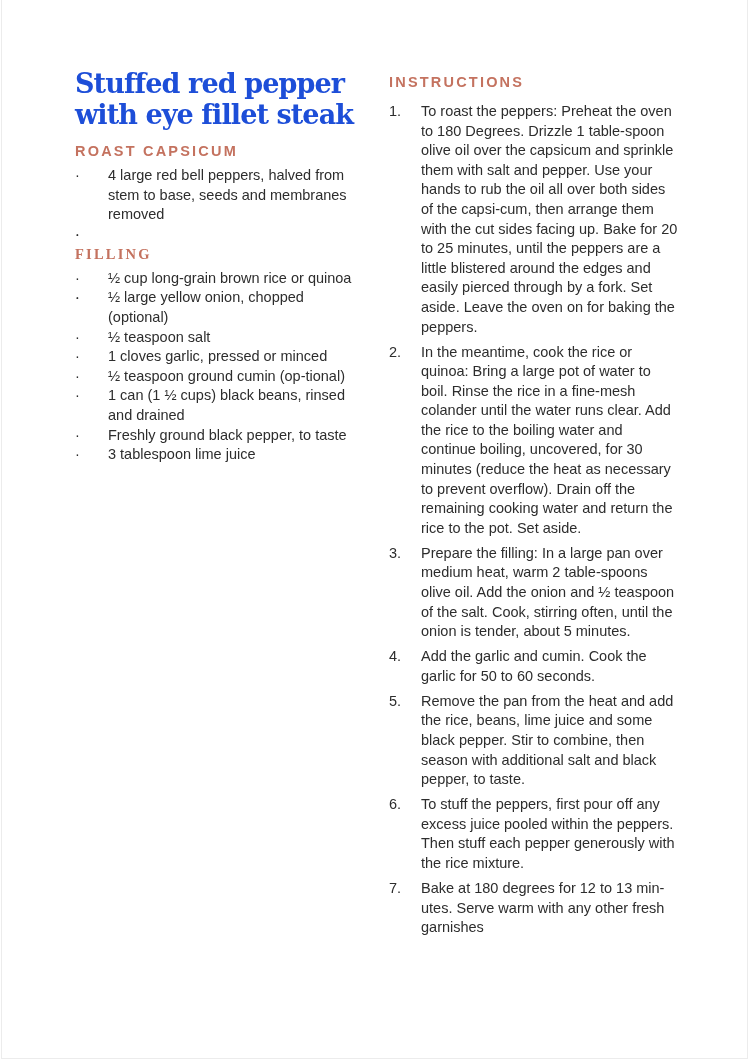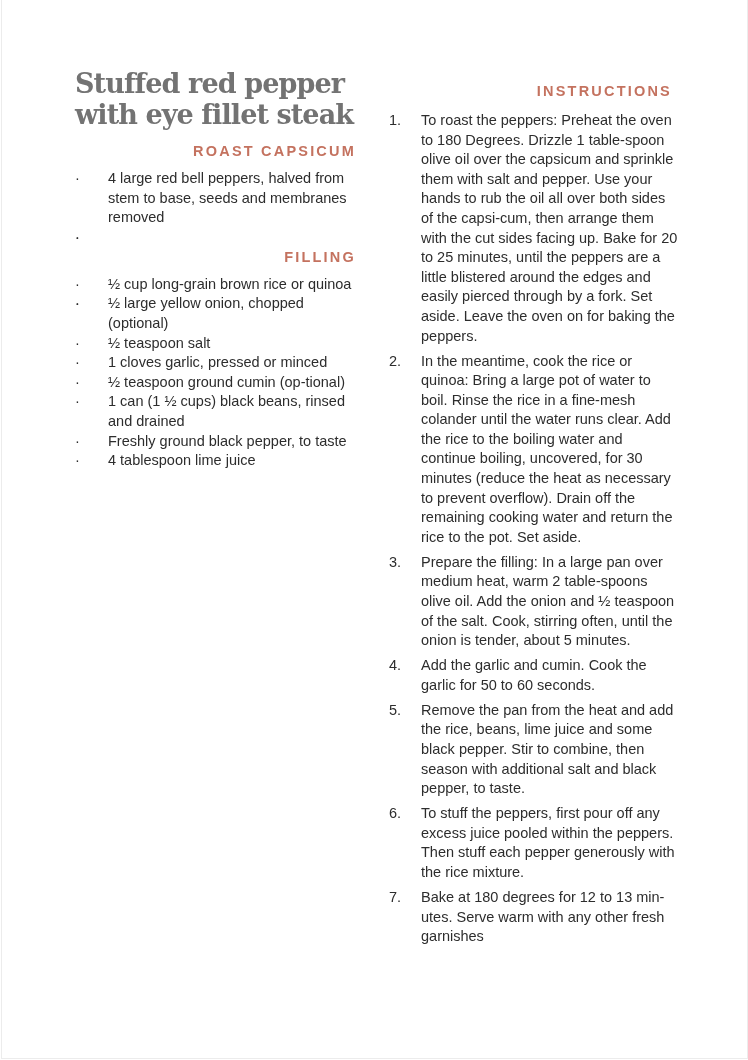--- a/index.html
+++ b/index.html
@@ -10,29 +10,29 @@
     }
     .page {
       position: absolute; left: 1px; top: 0; width: 745px; height: 1058px;
       border-left: 1px solid #ececec; border-right: 1px solid #ececec; border-bottom: 1px solid #ececec;
       background: #fff;
     }
     .left { position: absolute; left: 73px; top: 68px; width: 290px; }
     .right { position: absolute; left: 387px; top: 73px; width: 292px; }
     .title {
       font-family: "DejaVu Serif", "Liberation Serif", serif; font-weight: bold;
-      color: #737373; font-size: 27px; line-height: 31px; letter-spacing: -0.9px;
+      color: #1d4ed8; font-size: 27px; line-height: 31px; letter-spacing: -0.9px;
       margin: 0 0 12px 0;
     }
     .section-heading {
       color: #c4725f; font-size: 14.5px; letter-spacing: 2.2px; line-height: 18px;
-      text-transform: uppercase; margin: 9px; text-align: right;
+      text-transform: uppercase; margin: 0;
     }
     .left .section-heading.first { margin-top: 0; }
-    .left .section-heading.second { margin-top: 20px; }
+    .left .section-heading.second { margin-top: 20px; font-family: Liberation Serif, serif; }
     ul.ing { list-style: none; margin: 6px 0 0 0; padding: 0; }
     ul.ing li {
       position: relative; padding-left: 33px; font-size: 14.5px; line-height: 19.6px;
       color: #2d2d2d;
     }
     ul.ing li .bullet { position: absolute; left: 0; top: 0; width: 10px; }
     ol.steps { list-style: none; margin: 11px 0 0 0; padding: 0; }
     ol.steps li {
       position: relative; padding-left: 32px; font-size: 14.5px; line-height: 19.6px;
       color: #2d2d2d; margin-bottom: 5.4px;
@@ -56,21 +56,21 @@
     <h2 class="section-heading second">FILLING</h2>
     <ul class="ing">
       <li><span class="bullet">·</span><span>½ cup long-grain brown rice or quinoa</span></li>
       <li><span class="bullet">·</span></li>
       <li><span class="bullet">·</span><span>½ large yellow onion, chopped (optional)</span></li>
       <li><span class="bullet">·</span><span>½ teaspoon salt</span></li>
       <li><span class="bullet">·</span><span>1 cloves garlic, pressed or minced</span></li>
       <li><span class="bullet">·</span><span>½  teaspoon ground cumin (op-tional)</span></li>
       <li><span class="bullet">·</span><span>1 can (1 ½ cups) black beans, rinsed and drained</span></li>
       <li><span class="bullet">·</span><span>Freshly ground black pepper, to taste</span></li>
-      <li><span class="bullet">·</span><span>4 tablespoon lime juice</span></li>
+      <li><span class="bullet">·</span><span>3 tablespoon lime juice</span></li>
     </ul>
   </div>
 
   <div class="right">
     <h2 class="section-heading">INSTRUCTIONS</h2>
     <ol class="steps">
       <li><span class="num">1.</span><span>To roast the peppers: Preheat the oven to 180 Degrees. Drizzle 1 table-spoon olive oil over the capsicum and sprinkle them with salt and pepper. Use your hands to rub the oil all over both sides of the capsi-cum, then arrange them with the cut sides facing up. Bake for 20 to 25 minutes, until the peppers are a little blistered around the edges and easily pierced through by a fork. Set aside. Leave the oven on for baking the peppers.</span></li>
       <li><span class="num">2.</span><span>In the meantime, cook the rice or quinoa: Bring a large pot of water to boil. Rinse the rice in a fine-mesh colander until the water runs clear. Add the rice to the boiling water and continue boiling, uncovered, for 30 minutes (reduce the heat as necessary to prevent overflow). Drain off the remaining cooking water and return the rice to the pot. Set aside.</span></li>
       <li><span class="num">3.</span><span>Prepare the filling: In a large pan over medium heat, warm 2 table-spoons olive oil. Add the onion and ½ teaspoon of the salt. Cook, stirring often, until the onion is tender, about 5 minutes.</span></li>
       <li><span class="num">4.</span><span>Add the garlic and cumin. Cook the garlic for 50 to 60 seconds.</span></li>

